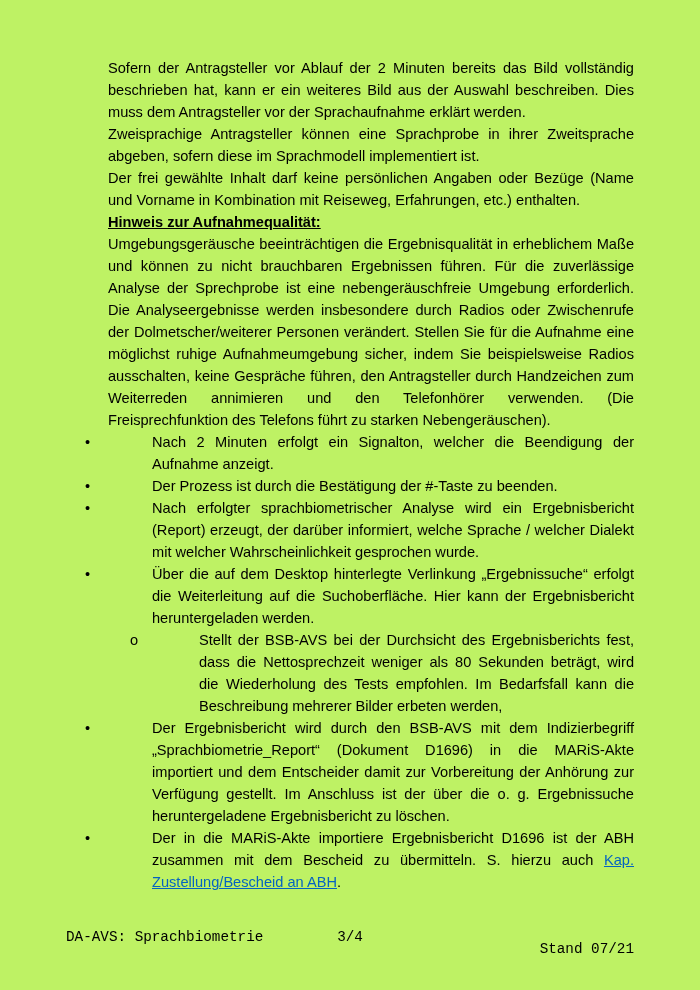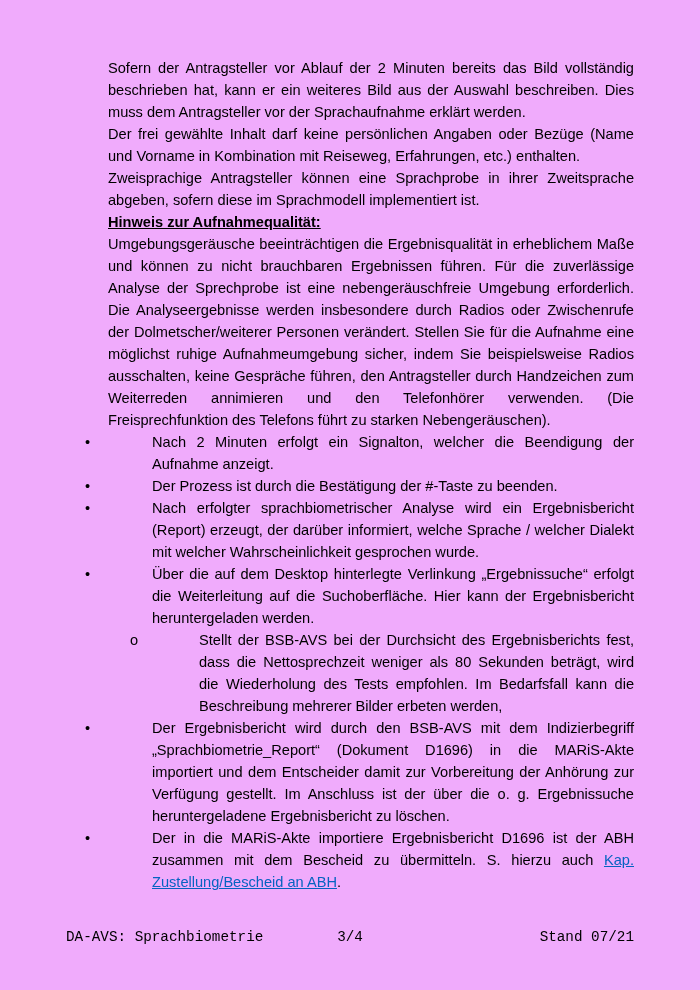--- a/index.html
+++ b/index.html
@@ -8,21 +8,21 @@
     height: 990px;
     background: #ffffff;
     font-family: "Liberation Sans", sans-serif;
     color: #000000;
     position: relative;
     overflow: hidden;
   }
   .page {
     position: absolute;
     inset: 0;
-    background: #f0abfc;
+    background: #bef264;
   }
   .content {
     position: absolute;
     left: 108px;
     top: 57px;
     width: 526px;
     font-size: 14.6px;
     line-height: 22px;
   }
   .content p { margin: 0; }
@@ -60,32 +60,32 @@
     left: 66px;
     right: 66px;
     top: 928px;
     font-size: 14.3px;
     line-height: 18px;
     height: 18px;
     font-family: Liberation Mono, monospace;
   }
   .footer .fl { position: absolute; left: 0; }
   .footer .fc { position: absolute; left: 50%; transform: translateX(-50%); }
-  .footer .fr { position: absolute; right: 0; }
+  .footer .fr { position: absolute; right: 0; margin-top: 12px; }
 </style>
 </head>
 <body>
 
 <div class="page">
 
   <div class="content">
 
     <p class="justify">Sofern der Antragsteller vor Ablauf der 2 Minuten bereits das Bild vollständig beschrieben hat, kann er ein weiteres Bild aus der Auswahl beschreiben. Dies muss dem Antragsteller vor der Sprachaufnahme erklärt werden.</p>
+    <p class="justify">Zweisprachige Antragsteller können eine Sprachprobe in ihrer Zweitsprache abgeben, sofern diese im Sprachmodell implementiert ist.</p>
     <p class="justify">Der frei gewählte Inhalt darf keine persönlichen Angaben oder Bezüge (Name und Vorname in Kombination mit Reiseweg, Erfahrungen, etc.) enthalten.</p>
-    <p class="justify">Zweisprachige Antragsteller können eine Sprachprobe in ihrer Zweitsprache abgeben, sofern diese im Sprachmodell implementiert ist.</p>
 
     <p class="heading">Hinweis zur Aufnahmequalität:</p>
 
     <p class="justify">Umgebungsgeräusche beeinträchtigen die Ergebnisqualität in erheblichem Maße und können zu nicht brauchbaren Ergebnissen führen. Für die zuverlässige Analyse der Sprechprobe ist eine nebengeräuschfreie Umgebung erforderlich. Die Analyseergebnisse werden insbesondere durch Radios oder Zwischenrufe der Dolmetscher/weiterer Personen verändert. Stellen Sie für die Aufnahme eine möglichst ruhige Aufnahmeumgebung sicher, indem Sie beispielsweise Radios ausschalten, keine Gespräche führen, den Antragsteller durch Handzeichen zum Weiterreden annimieren und den Telefonhörer verwenden. (Die Freisprechfunktion des Telefons führt zu starken Nebengeräuschen).</p>
 
     <div class="bullets">
 
       <div class="bullet">
         <span class="marker">•</span>
         <div class="btext justify">Nach 2 Minuten erfolgt ein Signalton, welcher die Beendigung der Aufnahme anzeigt.</div>

